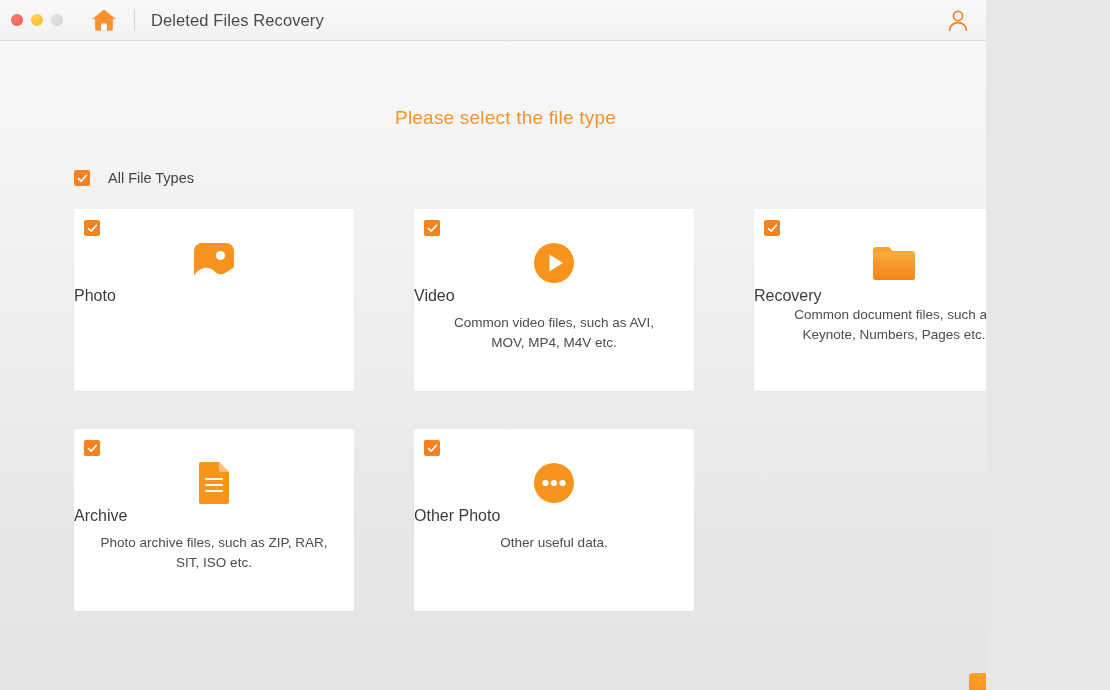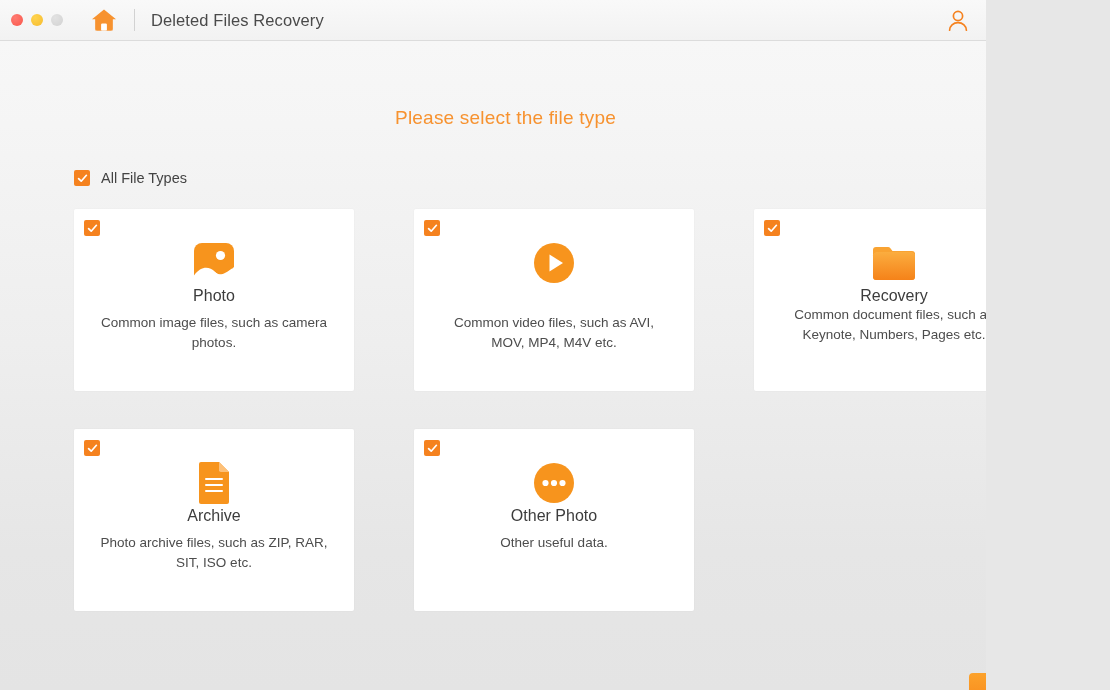--- a/index.html
+++ b/index.html
@@ -105,21 +105,21 @@
   
   #all-types-row {
     position: absolute;
     top: 129px;
     left: 74px;
     display: flex;
     align-items: center;
     cursor: pointer;
   }
   #all-types-label {
-    margin-left: 11px;
+    margin-left: 18px;
     font-size: 14.5px;
     color: #434343;
   }
 
   
   .cbx {
     width: 16px;
     height: 16px;
     border-radius: 2px;
     background: #f5821f;
@@ -168,21 +168,20 @@
     align-items: center;
     justify-content: center;
   }
   .card-icon svg { display: block; }
 
   .card-title {
     position: absolute;
     top: 78px;
     left: 0;
     right: 0;
-    text-align: center;
     font-size: 16px;
     color: #3c3c3c;
   }
 
   .card-desc {
     position: absolute;
     top: 104px;
     left: 24px;
     right: 24px;
     text-align: center;
@@ -266,36 +265,36 @@
         </span>
         <div class="card-icon">
           <svg width="42" height="42" viewBox="0 0 42 42">
             <rect x="1" y="1" width="40" height="40" rx="8" fill="#f7941d"></rect>
             <circle cx="27.5" cy="13.5" r="4.6" fill="#ffffff"></circle>
             <path d="M3 41 C9 27 17 25.5 22 30 C27 34.5 31 32 39 26.5 L39 41 Z" fill="#ffffff"></path>
             <path d="M1 33.5 C8 24 16 24 22 30 C28 36 33 32 41 25 L41 41 L1 41 Z" fill="#ffffff"></path>
           </svg>
         </div>
         <div class="card-title">Photo</div>
-        <div class="card-desc">Common image files, such as camera photos.</div>
       </div>
 
 
       <div class="card">
         <span class="cbx card-cbx">
           <svg viewBox="0 0 11 11">
             <path d="M1.6 5.6 L4.2 8.2 L9.4 2.3" fill="none" stroke="#ffffff" stroke-width="1.7" stroke-linecap="round" stroke-linejoin="round"></path>
           </svg>
         </span>
         <div class="card-icon">
           <svg width="42" height="42" viewBox="0 0 42 42">
             <circle cx="21" cy="21" r="20" fill="#f7941d"></circle>
             <path d="M16.5 12.5 L30 21 L16.5 29.5 Z" fill="#ffffff"></path>
           </svg>
         </div>
+        <div class="card-title">Video</div>
         <div class="card-desc">Common video files, such as AVI, MOV, MP4, M4V etc.</div>
       </div>
 
       <div class="card">
         <span class="cbx card-cbx">
           <svg viewBox="0 0 11 11">
             <path d="M1.6 5.6 L4.2 8.2 L9.4 2.3" fill="none" stroke="#ffffff" stroke-width="1.7" stroke-linecap="round" stroke-linejoin="round"></path>
           </svg>
         </span>
         <div class="card-icon">

